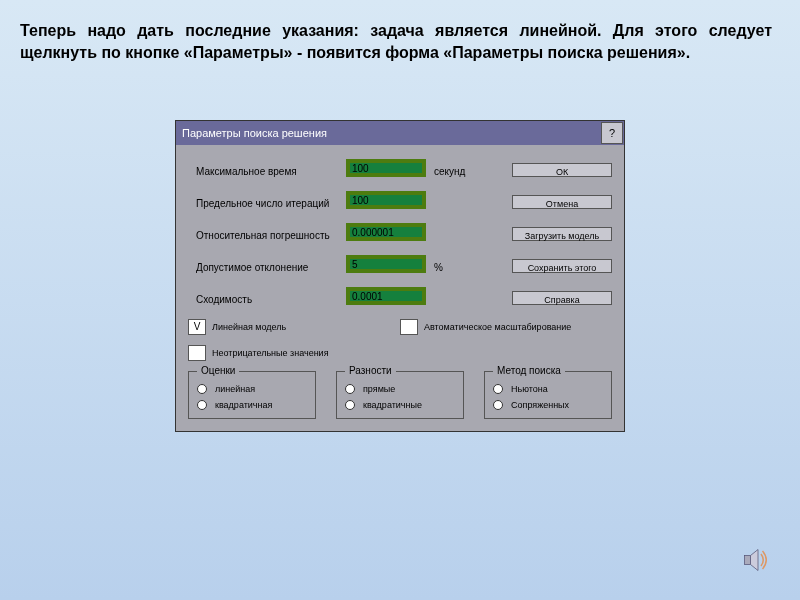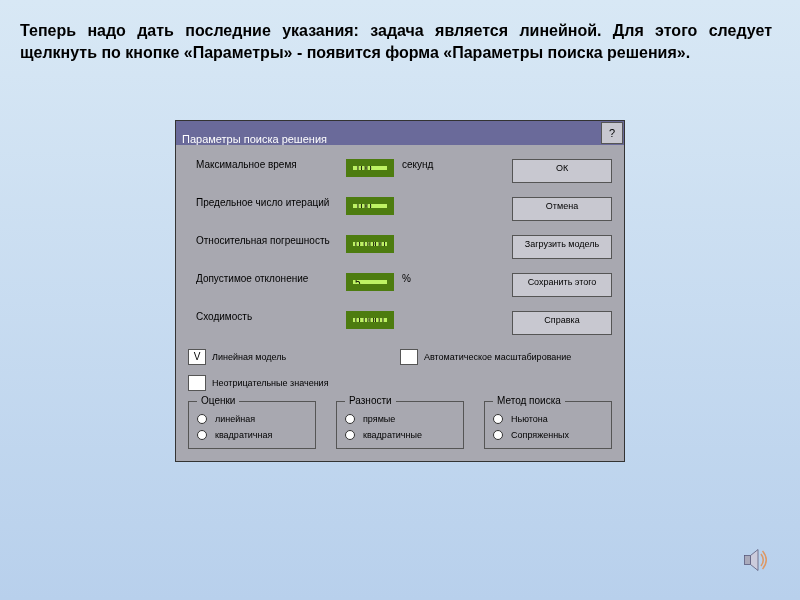--- a/index.html
+++ b/index.html
@@ -22,21 +22,21 @@
     position: absolute;
     left: 175px; top: 120px;
     width: 450px;
     background: #a8a8b0;
     border: 1px solid #333;
   }
   .titlebar {
     display: flex;
     background: #6a6a9a;
     height: 24px;
-    align-items: flex-end;
+    align-items: center;
   }
   .titlebar-text {
     flex: 1;
     color: #fff;
     font-size: 11px;
     padding-left: 6px;
   }
   .help-btn {
     width: 22px; height: 22px;
     background: #c8c8d0;
@@ -45,38 +45,38 @@
     font-size: 11px;
     text-align: center;
     line-height: 20px;
     cursor: pointer;
   }
   .body-area {
     padding: 14px 12px 12px 12px;
   }
   .row {
     display: flex;
-    align-items: flex-start;
+    align-items: flex-end;
     margin-bottom: 14px;
     font-size: 10px;
     color: #000;
     padding-left: 8px;
   }
   .lbl { width: 150px; }
   .inp {
-    width: 48px; height: 18px;
-    background: #bef264;
-    border: 7px solid #4d7c0f;
+    width: 80px; height: 18px;
+    background: #15803d;
+    border: 4px solid #4d7c0f;
     font-size: 10px;
     padding: 0 2px;
   }
   .unit { margin-left: 8px; width: 40px; font-size: 10px; }
   .btn-col { margin-left: auto; }
   .dlg-btn {
-    width: 100px; height: 24px;
+    width: 100px; height: 14px;
     background: #c8c8d0;
     border: 1px solid #555;
     font-size: 9px;
     text-align: center;
     line-height: 16px;
     cursor: pointer;
   }
   .check-row {
     display: flex;
     margin-top: 4px;

